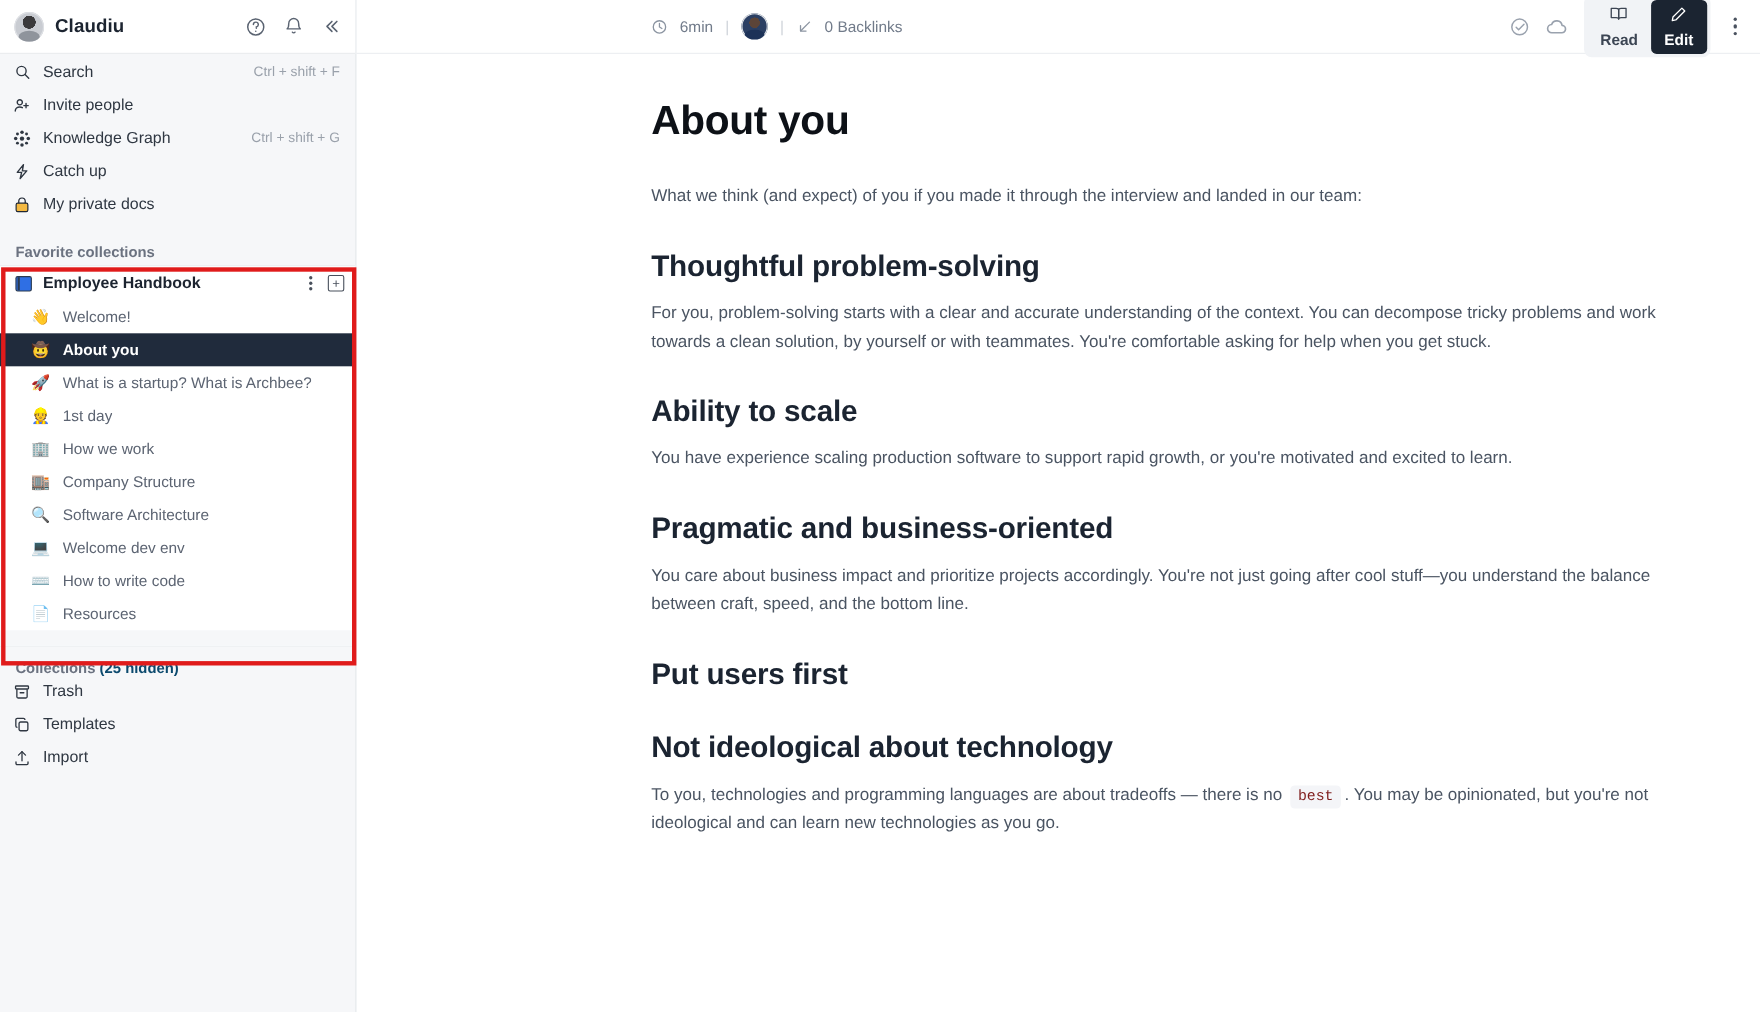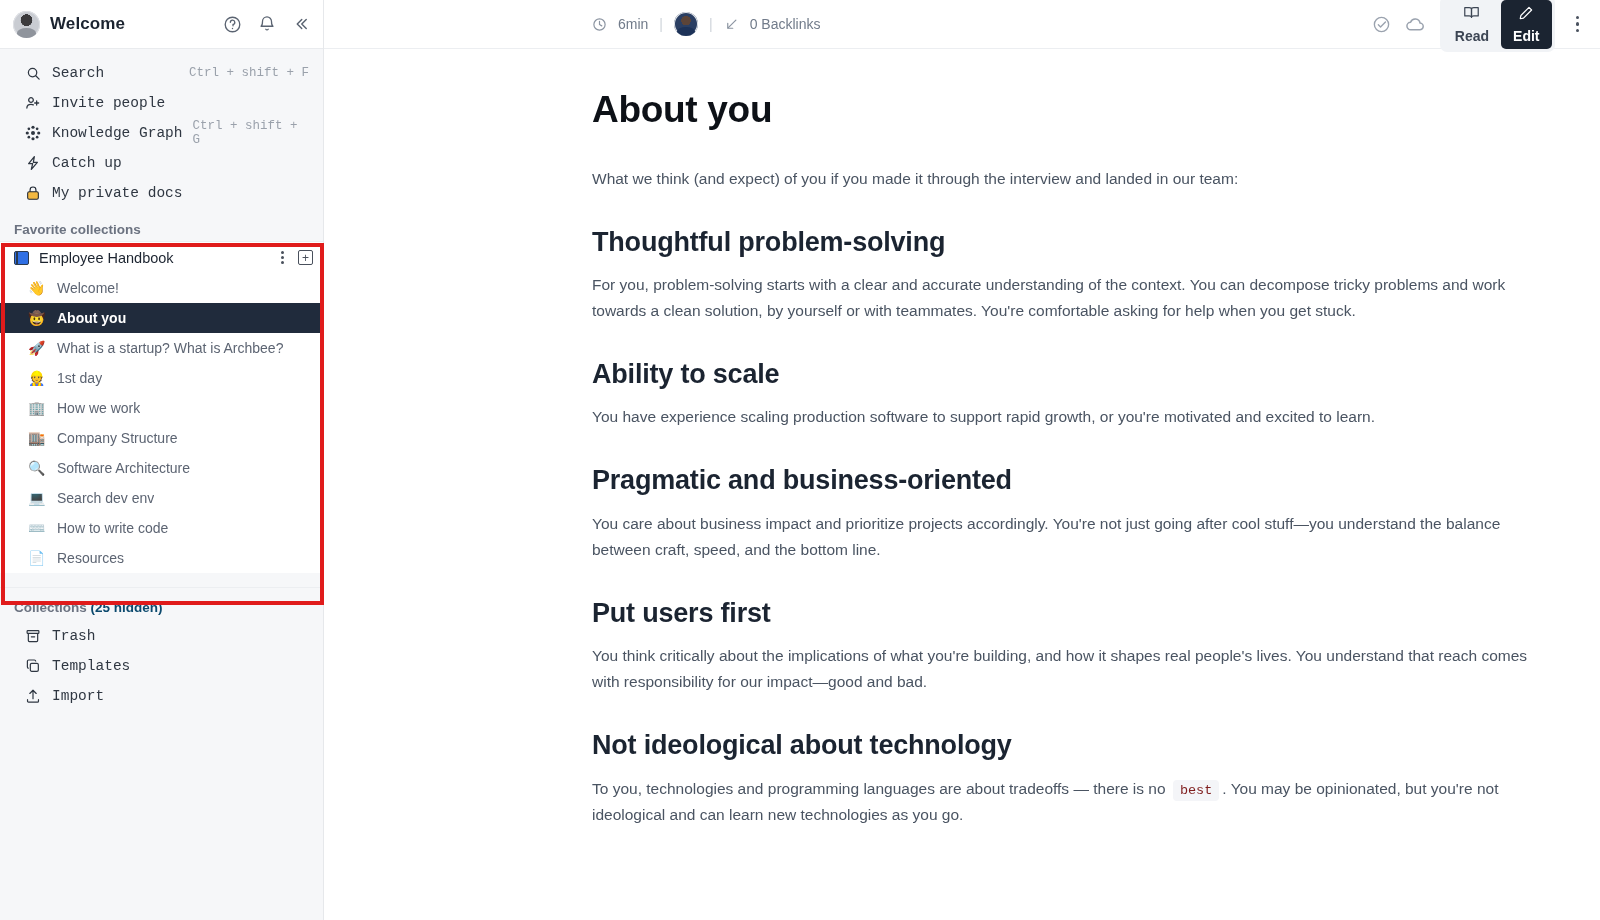--- a/index.html
+++ b/index.html
@@ -34,41 +34,41 @@
   .avatar::after{
     content:""; position:absolute; left:4px; right:4px; bottom:0; height:10px;
     background:#8f949c; border-radius:50% 50% 0 0;
   }
   .user-name { font-size: 17px; font-weight: 700; color: #1c2430; letter-spacing: .1px; }
   .sb-header-icons { margin-left: auto; display: flex; align-items: center; gap: 16px; color: #5a6371; }
   .ic { display: inline-flex; align-items: center; justify-content: center; cursor: pointer; }
 
   .sb-nav { padding: 9px 0 2px 0; }
   .sb-row {
-    display: flex; align-items: center; height: 30px;
-    padding: 0 14px 0 24px; gap: 10px; cursor: pointer;
-    font-size: 14.5px; color: #2f3742; font-family: Liberation Mono, monospace;
+    display: flex; align-items: flex-start; height: 30px;
+    padding: 0 14px 0 11px; gap: 10px; cursor: pointer;
+    font-size: 14.5px; color: #2f3742;
   }
   .sb-row .lbl { white-space: nowrap; }
   .sb-row .kbd { margin-left: auto; font-size: 12.5px; color: #9aa1ab; }
   .sb-ico { width: 18px; display: inline-flex; justify-content: center; color: #2f3742; flex: 0 0 18px; }
 
   .section-label {
     font-size: 13.5px; color: #6b7280; font-weight: 600;
     padding: 12px 14px 4px 14px;
   }
   .section-label .muted { color: #0c4a6e; font-weight: 700; text-align: right; }
 
   
   .fav-panel { background: #ffffff; border-top: 1px solid #eceef1; border-bottom: 1px solid #eceef1; }
   .coll-head {
     display: flex; align-items: center; height: 31px;
     padding: 0 10px 0 14px; gap: 10px; cursor: pointer;
   }
-  .coll-title { font-size: 14.5px; font-weight: 400; color: #1c2430; }
+  .coll-title { font-size: 14.5px; font-weight: 700; color: #1c2430; }
   .coll-actions { margin-left: auto; display: flex; align-items: center; gap: 10px; color: #49505c; }
   .book-ico {
     width: 15px; height: 14px; border-radius: 2px;
     background: #2f6fe4; border: 1.6px solid #2b3a4f;
     position: relative; flex: 0 0 15px;
   }
   .book-ico::before{ content:""; position:absolute; left:1px; top:0; bottom:0; width:2px; background:#2b3a4f; }
   .plus-box {
     width: 15px; height: 15px; border: 1.5px solid #49505c; border-radius: 2px;
     display:flex; align-items:center; justify-content:center; font-size: 12px; line-height: 1; color:#49505c;
@@ -142,21 +142,21 @@
 </style>
 </head>
 <body>
 
 <div class="app">
 
   <aside class="sidebar">
 
     <div class="sb-header">
       <div class="avatar"></div>
-      <div class="user-name">Welcome</div>
+      <div class="user-name">Claudiu</div>
       <div class="sb-header-icons">
         <span class="ic">
           <svg width="19" height="19" viewBox="0 0 24 24" fill="none" stroke="#5a6371" stroke-width="1.7">
             <circle cx="12" cy="12" r="9.2"></circle>
             <path d="M9.3 9.2a2.8 2.8 0 1 1 3.4 2.8v1.6" stroke-linecap="round"></path>
             <circle cx="12" cy="17" r="0.9" fill="#5a6371" stroke="none"></circle>
           </svg>
         </span>
         <span class="ic">
           <svg width="18" height="18" viewBox="0 0 24 24" fill="none" stroke="#5a6371" stroke-width="1.7" stroke-linecap="round" stroke-linejoin="round">
@@ -274,21 +274,21 @@
       <div class="doc-row">
         <span class="d-emoji">🏬</span>
         <span class="d-lbl">Company Structure</span>
       </div>
       <div class="doc-row">
         <span class="d-emoji">🔍</span>
         <span class="d-lbl">Software Architecture</span>
       </div>
       <div class="doc-row">
         <span class="d-emoji">💻</span>
-        <span class="d-lbl">Search dev env</span>
+        <span class="d-lbl">Welcome dev env</span>
       </div>
       <div class="doc-row">
         <span class="d-emoji">⌨️</span>
         <span class="d-lbl">How to write code</span>
       </div>
       <div class="doc-row">
         <span class="d-emoji">📄</span>
         <span class="d-lbl">Resources</span>
       </div>
       <div class="fav-pad"></div>
@@ -400,21 +400,20 @@
         <h2 class="h2">Thoughtful problem-solving</h2>
         <p class="p">For you, problem-solving starts with a clear and accurate understanding of the context. You can decompose tricky problems and work towards a clean solution, by yourself or with teammates. You're comfortable asking for help when you get stuck.</p>
 
         <h2 class="h2">Ability to scale</h2>
         <p class="p">You have experience scaling production software to support rapid growth, or you're motivated and excited to learn.</p>
 
         <h2 class="h2">Pragmatic and business-oriented</h2>
         <p class="p">You care about business impact and prioritize projects accordingly. You're not just going after cool stuff—you understand the balance between craft, speed, and the bottom line.</p>
 
         <h2 class="h2">Put users first</h2>
-        <p class="p">You think critically about the implications of what you're building, and how it shapes real people's lives. You understand that reach comes with responsibility for our impact—good and bad.</p>
 
         <h2 class="h2">Not ideological about technology</h2>
         <p class="p">
           <span>To you, technologies and programming languages are about tradeoffs — there is no</span>
           <code class="inline">best</code><span>. You may be opinionated, but you're not ideological and can learn new technologies as you go.</span>
         </p>
       </div>
     </div>
   </main>
 </div>

